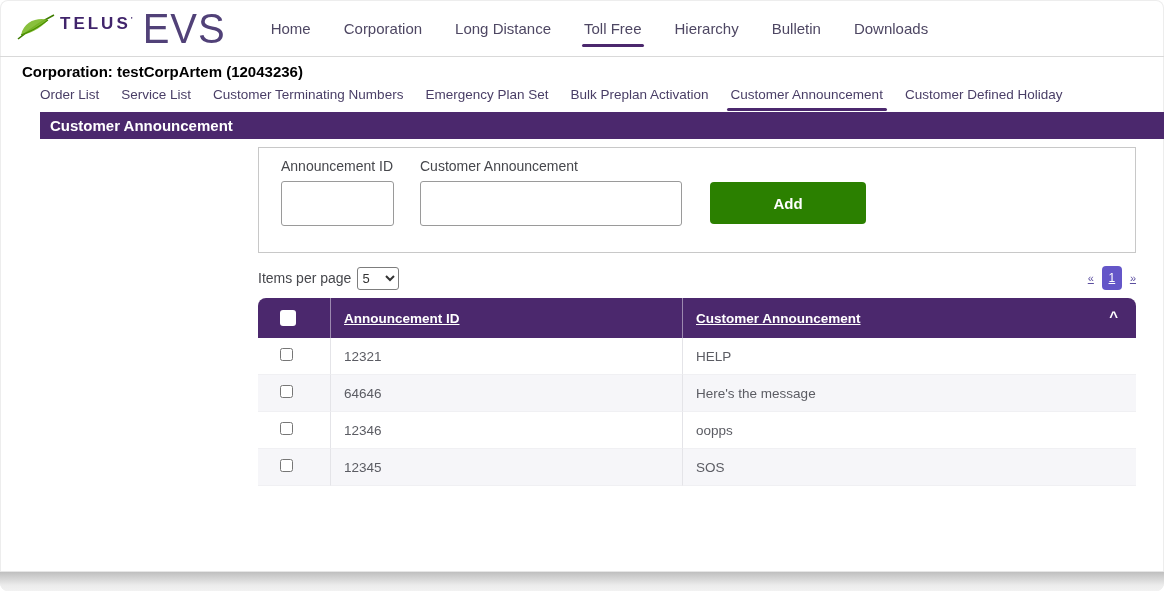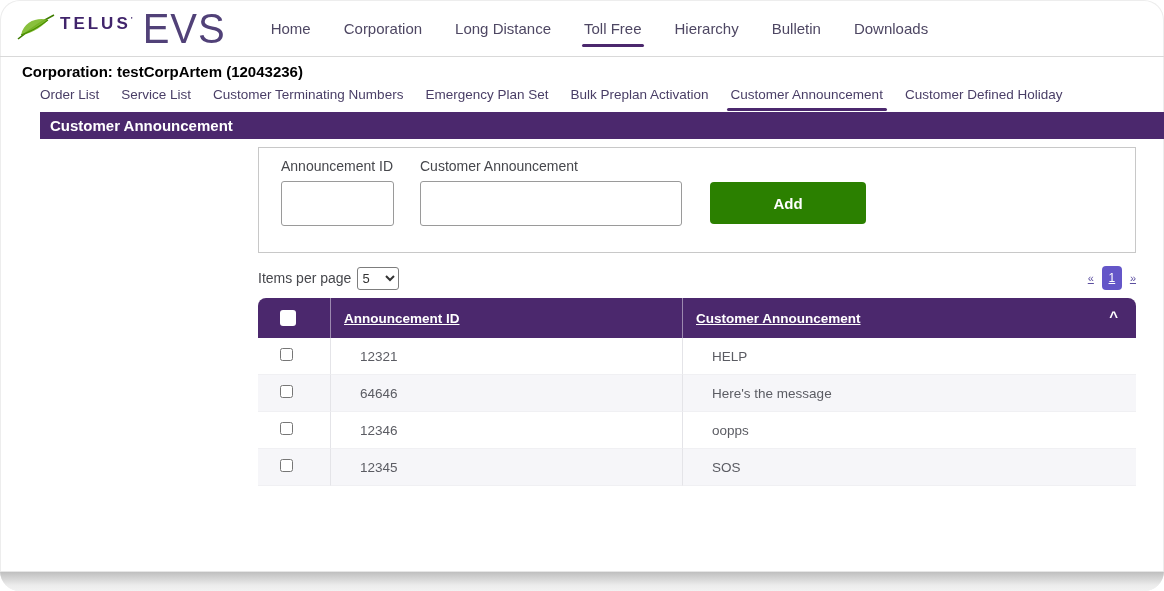--- a/index.html
+++ b/index.html
@@ -8,21 +8,21 @@
     width: 1164px; height: 591px;
     font-family: "Liberation Sans", sans-serif;
     color: #3c3d42;
     position: relative;
     overflow: hidden;
   }
   .page {
     position: relative;
     width: 1164px; height: 591px;
     background: #fff;
-    border-radius: 20px;
+    border-radius: 8px;
     overflow: hidden;
     box-shadow: inset 0 0 0 1px #ededed;
   }
 
   
   .top-header {
     display: flex; align-items: center;
     height: 57px;
     border-bottom: 1px solid #d9d9d9;
     padding-left: 16px;
@@ -138,21 +138,21 @@
   .select-all {
     display: inline-block; width: 16px; height: 16px;
     background: #fff; border-radius: 3px; cursor: pointer; vertical-align: middle;
   }
   .collapse-chevron {
     position: absolute; right: 18px; top: 50%; transform: translateY(-58%);
     font-size: 15px; font-weight: bold; color: #fff; cursor: pointer;
   }
   .data-table tbody td {
     height: 37px; font-size: 13.5px; color: #5b5c63;
-    padding-left: 29px; border-bottom: 1px solid #f0f0f3;
+    padding-left: 13px; border-bottom: 1px solid #f0f0f3;
   }
   .data-table tbody td + td { border-left: 1px solid #e4e4e8; }
   .data-table tbody td:first-child { padding-left: 22px; }
   .data-table tbody tr:nth-child(even) { background: #f6f6f9; }
   .row-check { width: 13px; height: 13px; cursor: pointer; accent-color: #6456C8; }
 
   .delete-btn { width: 153px; height: 40px; margin-top: 14px; }
 
   
   .bottom-band {

